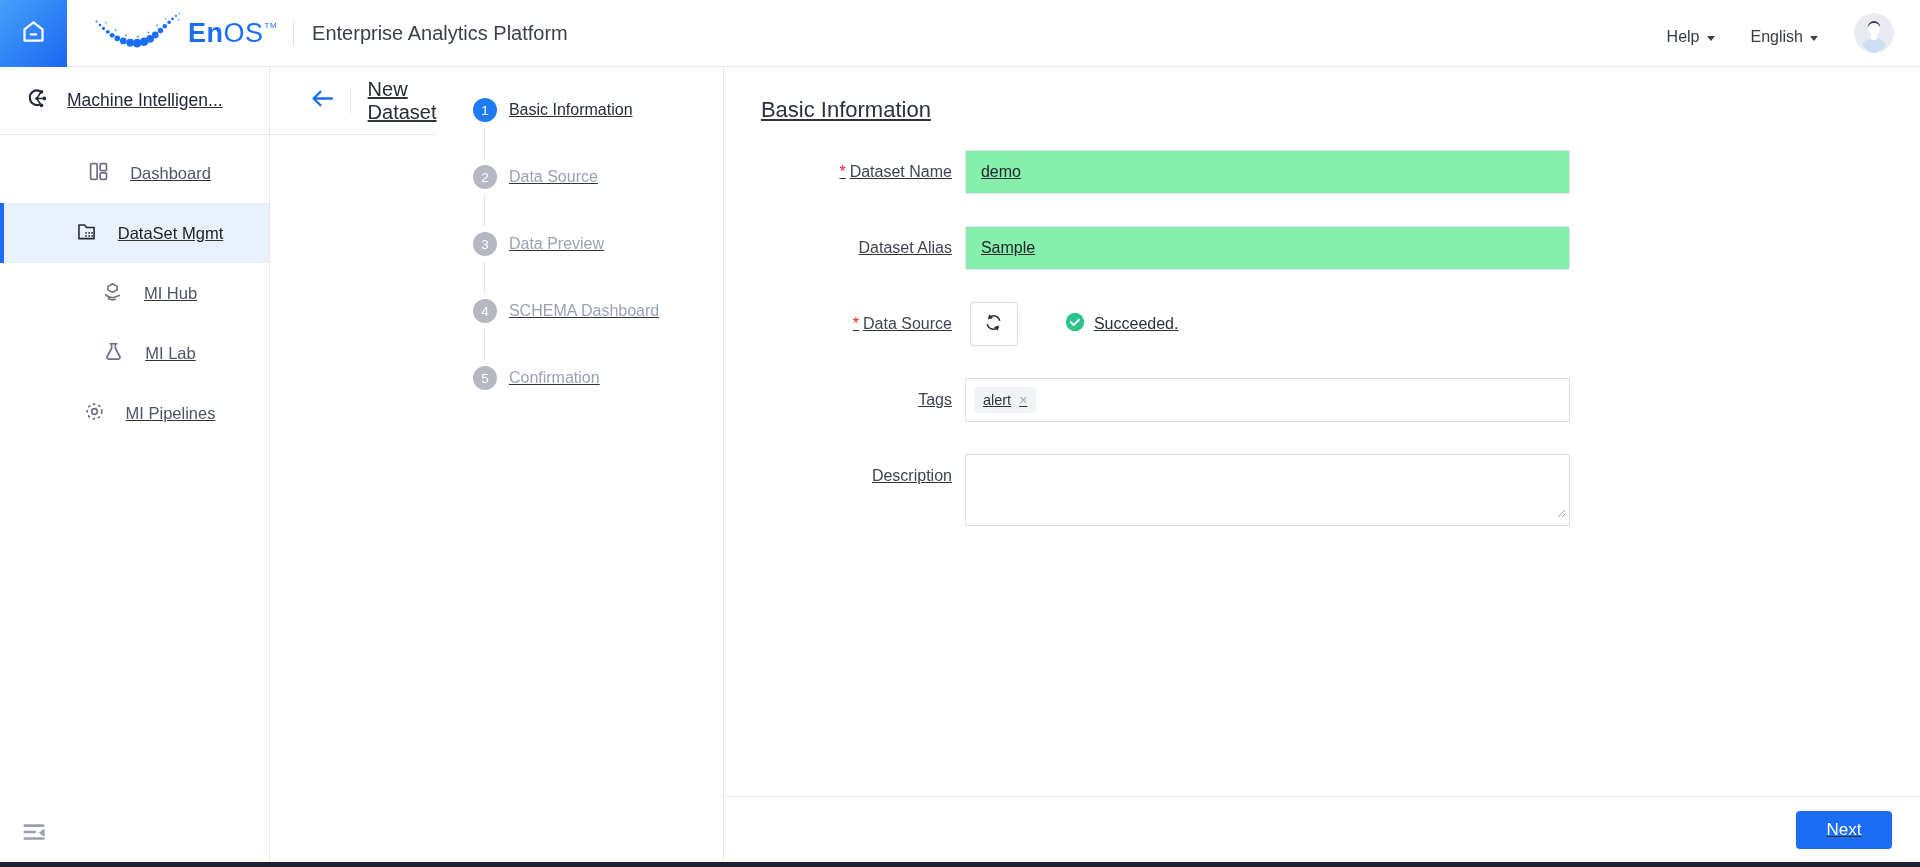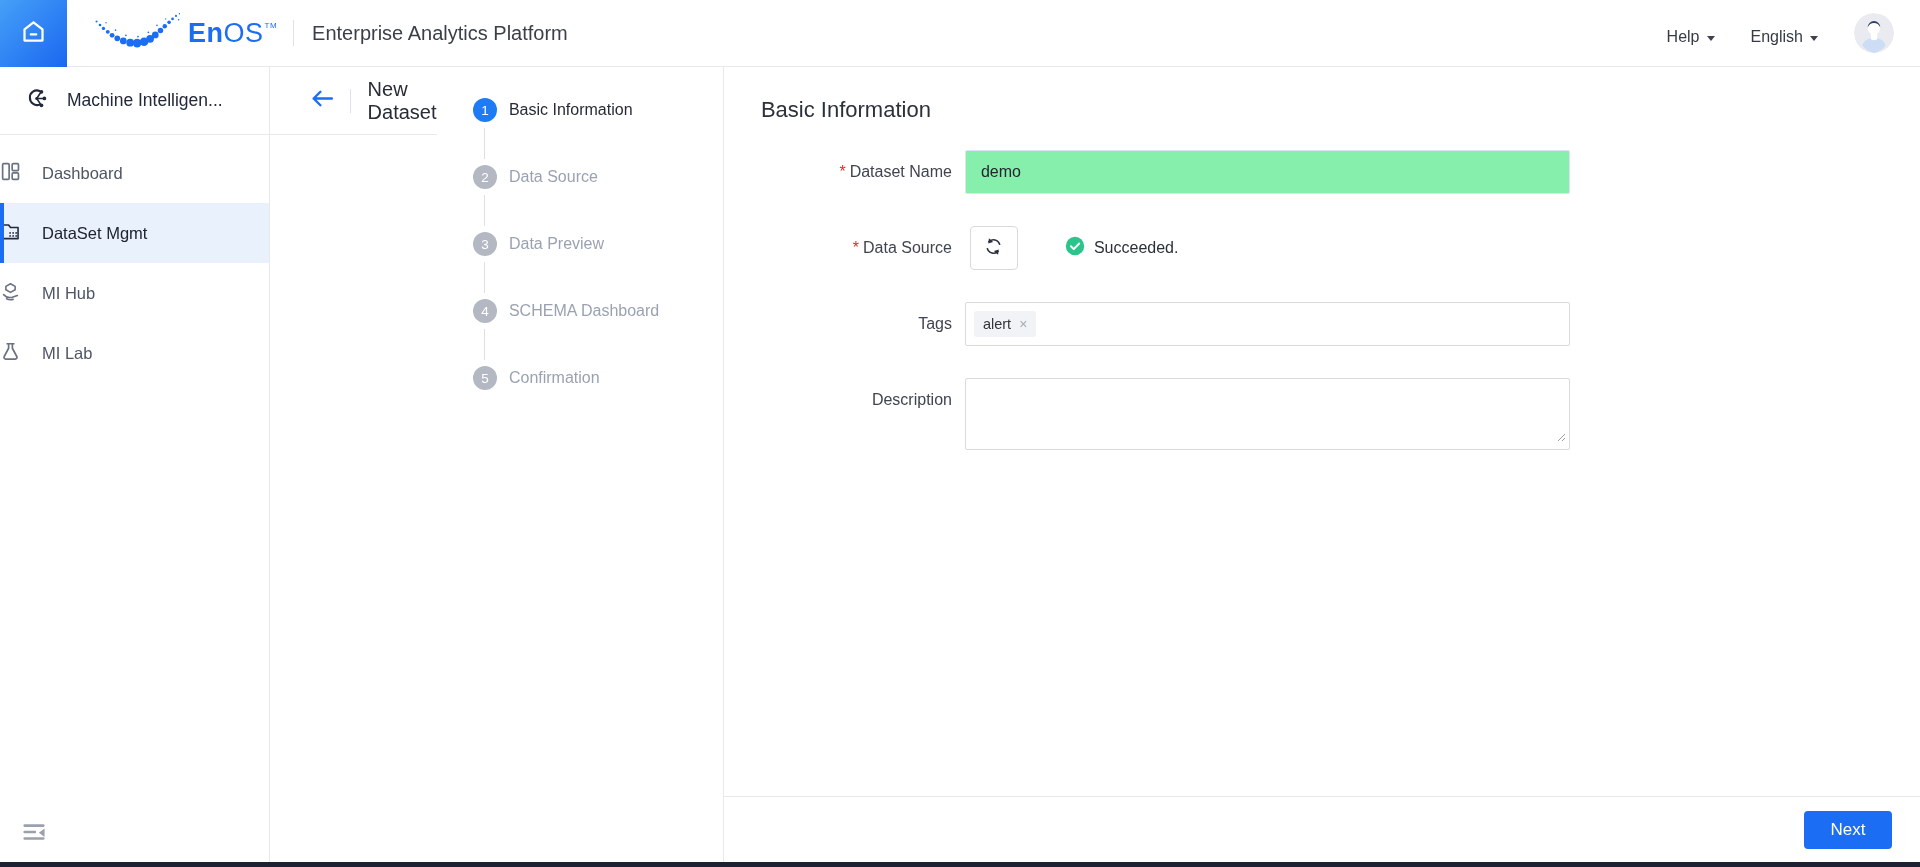--- a/index.html
+++ b/index.html
@@ -18,27 +18,27 @@
   .logo-os { font-weight:400; }
   .logo-tm { font-size:8px; color:#1b6ef3; vertical-align:14px; margin-left:1px; }
   .h-div { width:1px; height:26px; background:#dfe2e8; margin:0 18px 0 16px; }
   .platform-title { font-size:20px; color:#3a3f49; }
   .header-right { margin-left:auto; display:flex; align-items:center; margin-right:26px; gap:36px; }
   .menu-item { display:flex; align-items:center; font-size:16px; color:#363b45; cursor:pointer;margin-top:8px; }
   .caret { width:0; height:0; border-left:4px solid transparent; border-right:4px solid transparent; border-top:5px solid #3c4250; margin-left:7px; margin-top:2px; }
   .avatar { width:40px; height:40px; border-radius:50%; overflow:hidden; cursor:pointer; }
 
   
-  .main { display:flex; height:795px; }
+  .main { display:flex; height:795px;text-decoration:underline; }
 
   .sidebar { width:270px; flex:0 0 270px; border-right:1px solid #e7e9ee; box-sizing:border-box; position:relative; background:#fff; }
   .sidebar-header { height:68px; border-bottom:1px solid #e7e9ee; display:flex; align-items:center; padding-left:25px; box-sizing:border-box; gap:16px; }
   .app-title { font-size:17.5px; color:#23283a; white-space:nowrap; }
   .nav { margin-top:8px; }
-  .nav-item { height:60px; display:flex; align-items:center; gap:21px; font-size:16.5px; color:#4e5565; cursor:pointer; position:relative; }
+  .nav-item { height:60px; display:flex; align-items:center; padding-left:30px; gap:21px; font-size:16.5px; color:#4e5565; cursor:pointer; position:relative;justify-content:center; }
   .nav-item.active { background:#e9f1fd; color:#20242e; }
   .nav-item.active::before { content:""; position:absolute; left:0; top:0; bottom:0; width:4px; background:#1b6ef3; }
   .collapse-btn { position:absolute; bottom:16px; left:22px; cursor:pointer; }
 
   .content { flex:1; display:flex; flex-direction:row; min-width:0; }
   .content-header { height:68px; flex:0 0 68px; border-bottom:1px solid #e7e9ee; display:flex; align-items:center; padding-left:40px; box-sizing:border-box; }
   .back-btn { cursor:pointer; display:flex; align-items:center; }
   .bc-div { width:1px; height:24px; background:#dfe2e8; margin:0 17px 0 15px; }
   .page-title { font-size:20px; color:#272c35; }
 
@@ -67,21 +67,21 @@
   .refresh-btn { width:48px; height:44px; box-sizing:border-box; border:1px solid #d8dade; border-radius:4px; background:#fff; margin-left:5px; display:flex; align-items:center; justify-content:center; cursor:pointer; }
   .status { display:flex; align-items:center; margin-left:47px; gap:9px; font-size:16px; color:#2b303a; }
   .tags-box { width:605px; min-height:44px; box-sizing:border-box; border:1px solid #d8dade; border-radius:2px; padding:5px 8px; display:flex; align-items:center; cursor:text; }
   .tag-chip { background:#f2f3f6; border-radius:3px; padding:5px 9px; font-size:14.5px; color:#30343d; display:flex; align-items:center; gap:8px; }
   .tag-x { color:#a6aab3; font-size:14px; line-height:1; cursor:pointer; }
   .textarea-wrap { position:relative; }
   .desc { width:605px; height:72px; box-sizing:border-box; border:1px solid #d8dade; border-radius:2px; resize:none; padding:8px 12px; font-family:inherit; font-size:15px; color:#22262f; outline:none; }
   .resize-grip { position:absolute; right:4px; bottom:8px; pointer-events:none; }
 
   .form-footer { height:66px; flex:0 0 66px; border-top:1px solid #e7e9ee; display:flex; align-items:center; justify-content:flex-end; padding-right:28px; box-sizing:border-box; }
-  .next-btn { width:88px; height:38px; background:#1b6ef3; color:#fff; border:none; border-radius:4px; font-size:17px; font-family:inherit; cursor:pointer; }
+  .next-btn { width:96px; height:38px; background:#1b6ef3; color:#fff; border:none; border-radius:4px; font-size:17px; font-family:inherit; cursor:pointer; }
 
   .bottom-bar { height:5px; background:#1d2133; }
 </style>
 </head>
 <body>
 
 <header class="top-header">
   <div class="home-btn">
     <span>
       <svg width="27" height="27" viewBox="0 0 24 24" fill="none" stroke="#ffffff" stroke-width="2" stroke-linejoin="round" stroke-linecap="round">
@@ -201,20 +201,29 @@
         <span>MI Hub</span>
       </div>
       <div class="nav-item">
         <span>
           <svg width="21" height="21" viewBox="0 0 20 20" fill="none" stroke="#6a7183" stroke-width="1.6" stroke-linejoin="round" stroke-linecap="round">
             <path d="M6.8 2.6h6.4M8.2 2.6v4.3L3.9 15a1.6 1.6 0 0 0 1.5 2.2h9.2a1.6 1.6 0 0 0 1.5-2.2L11.8 6.9V2.6"></path>
           </svg>
         </span>
         <span>MI Lab</span>
       </div>
+      <div class="nav-item">
+        <span>
+          <svg width="21" height="21" viewBox="0 0 20 20" fill="none" stroke="#6a7183" stroke-width="1.6">
+            <circle cx="10" cy="10" r="7" stroke-dasharray="2.5 2.7"></circle>
+            <circle cx="10" cy="10" r="2.7"></circle>
+          </svg>
+        </span>
+        <span>MI Pipelines</span>
+      </div>
     </nav>
 
     <div class="collapse-btn">
       <span>
         <svg width="24" height="19" viewBox="0 0 22 18" fill="#9aa0ae">
           <rect x="1" y="1.2" width="20" height="2.5" rx="1"></rect>
           <rect x="1" y="7.3" width="12" height="2.5" rx="1"></rect>
           <rect x="1" y="13.4" width="20" height="2.5" rx="1"></rect>
           <polygon points="21,5.3 21,13.3 15.6,9.3"></polygon>
         </svg>
@@ -264,20 +273,26 @@
         <div class="form-scroll">
           <h2 class="section-title">Basic Information</h2>
 
           <div class="form-row">
             <div class="form-label"><span class="req">*</span><span>Dataset Name</span></div>
             <div class="control-wrap">
               <input class="text-input" type="text" value="demo" style="">
             </div>
           </div>
 
+          <div class="form-row">
+            <div class="form-label"><span>Dataset Alias</span></div>
+            <div class="control-wrap">
+              <input class="text-input" type="text" value="Sample" style="">
+            </div>
+          </div>
 
           <div class="form-row">
             <div class="form-label"><span class="req">*</span><span>Data Source</span></div>
             <div class="control-wrap">
               <button class="refresh-btn">
                 <span>
                   <svg width="19" height="19" viewBox="0 0 20 20" fill="none" stroke="#2b3040" stroke-width="1.7">
                     <path d="M16.6 8.3A6.9 6.9 0 0 0 4.7 5.3"></path>
                     <path d="M3.4 11.7A6.9 6.9 0 0 0 15.3 14.7"></path>
                     <polygon fill="#2b3040" stroke="none" points="5.2,1.4 4.5,6.9 9.6,5.2"></polygon>

